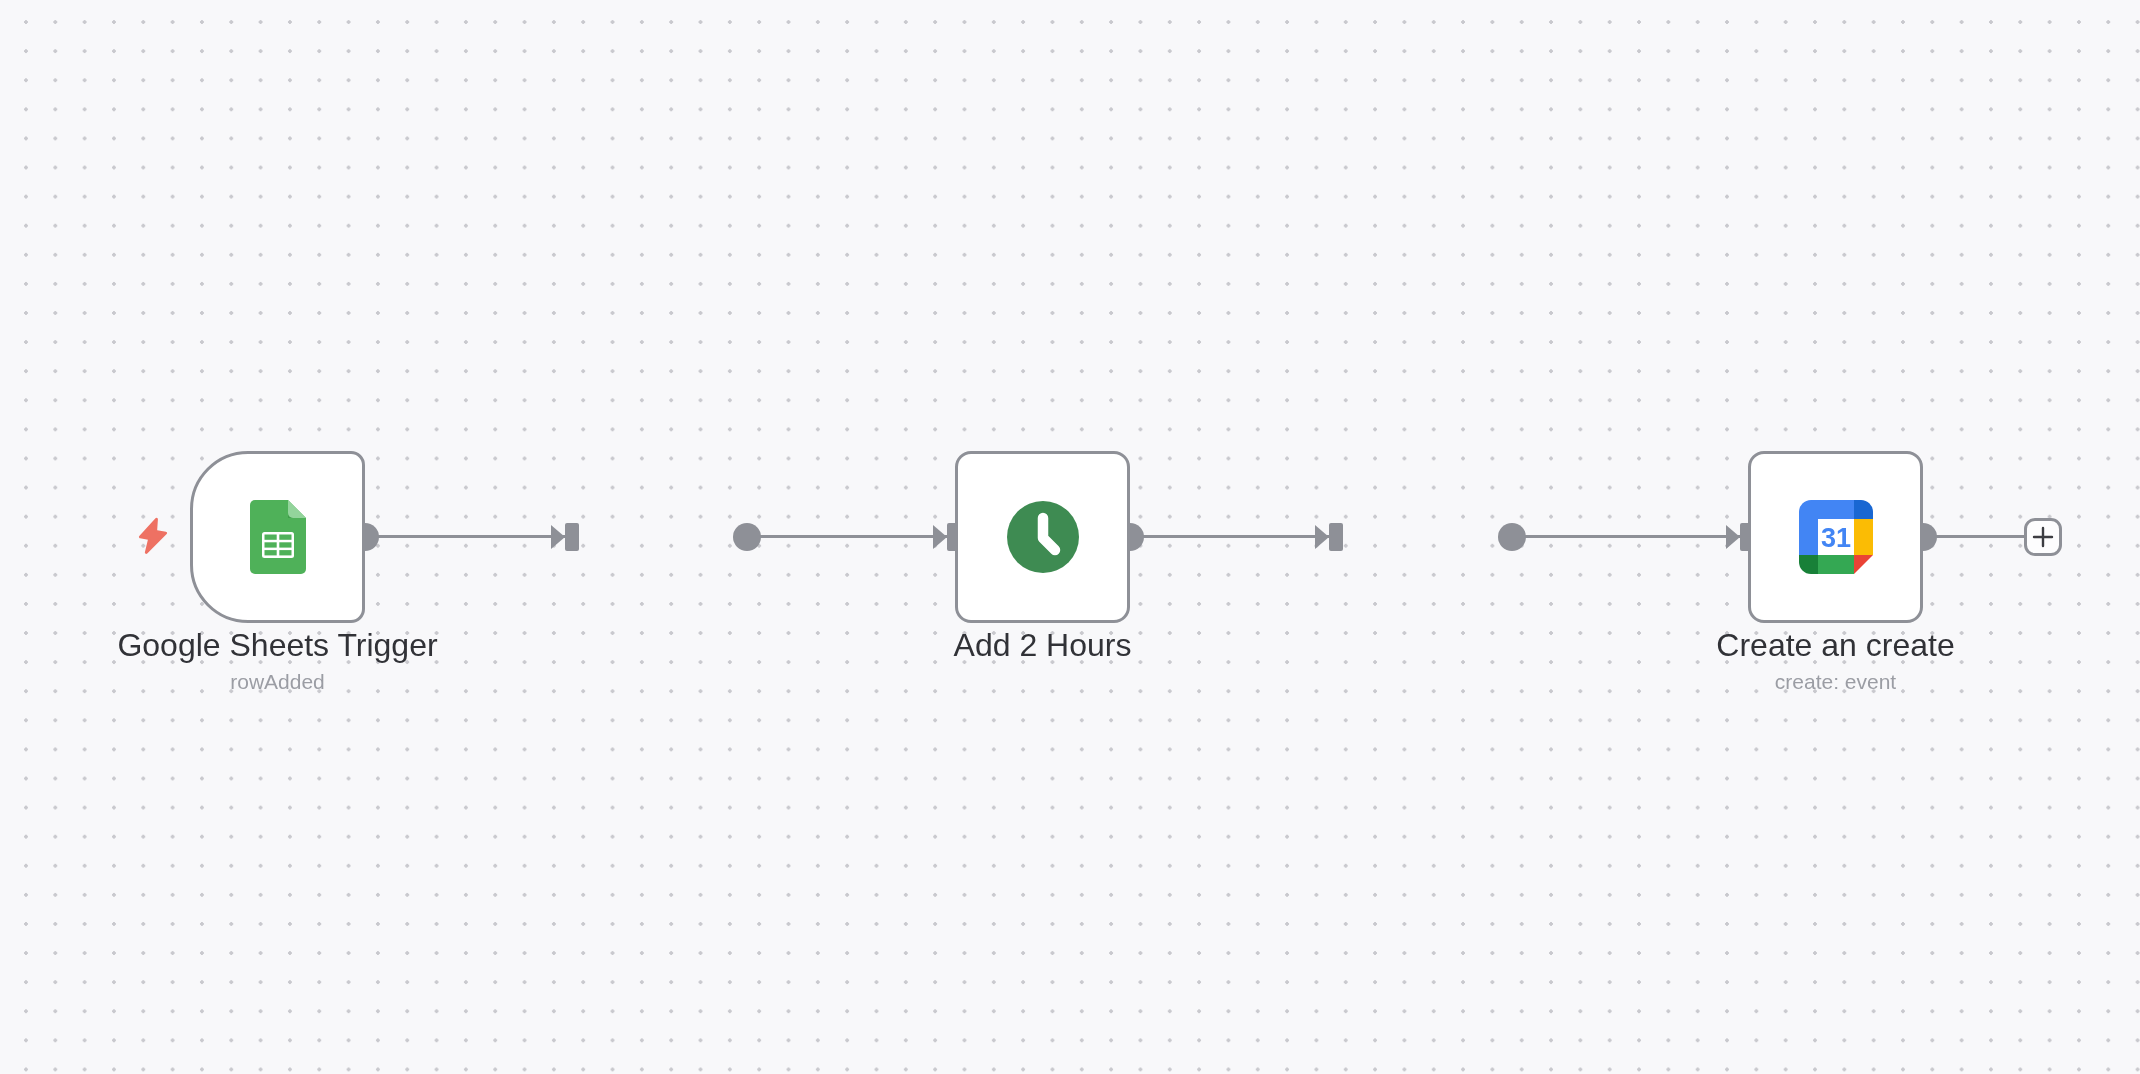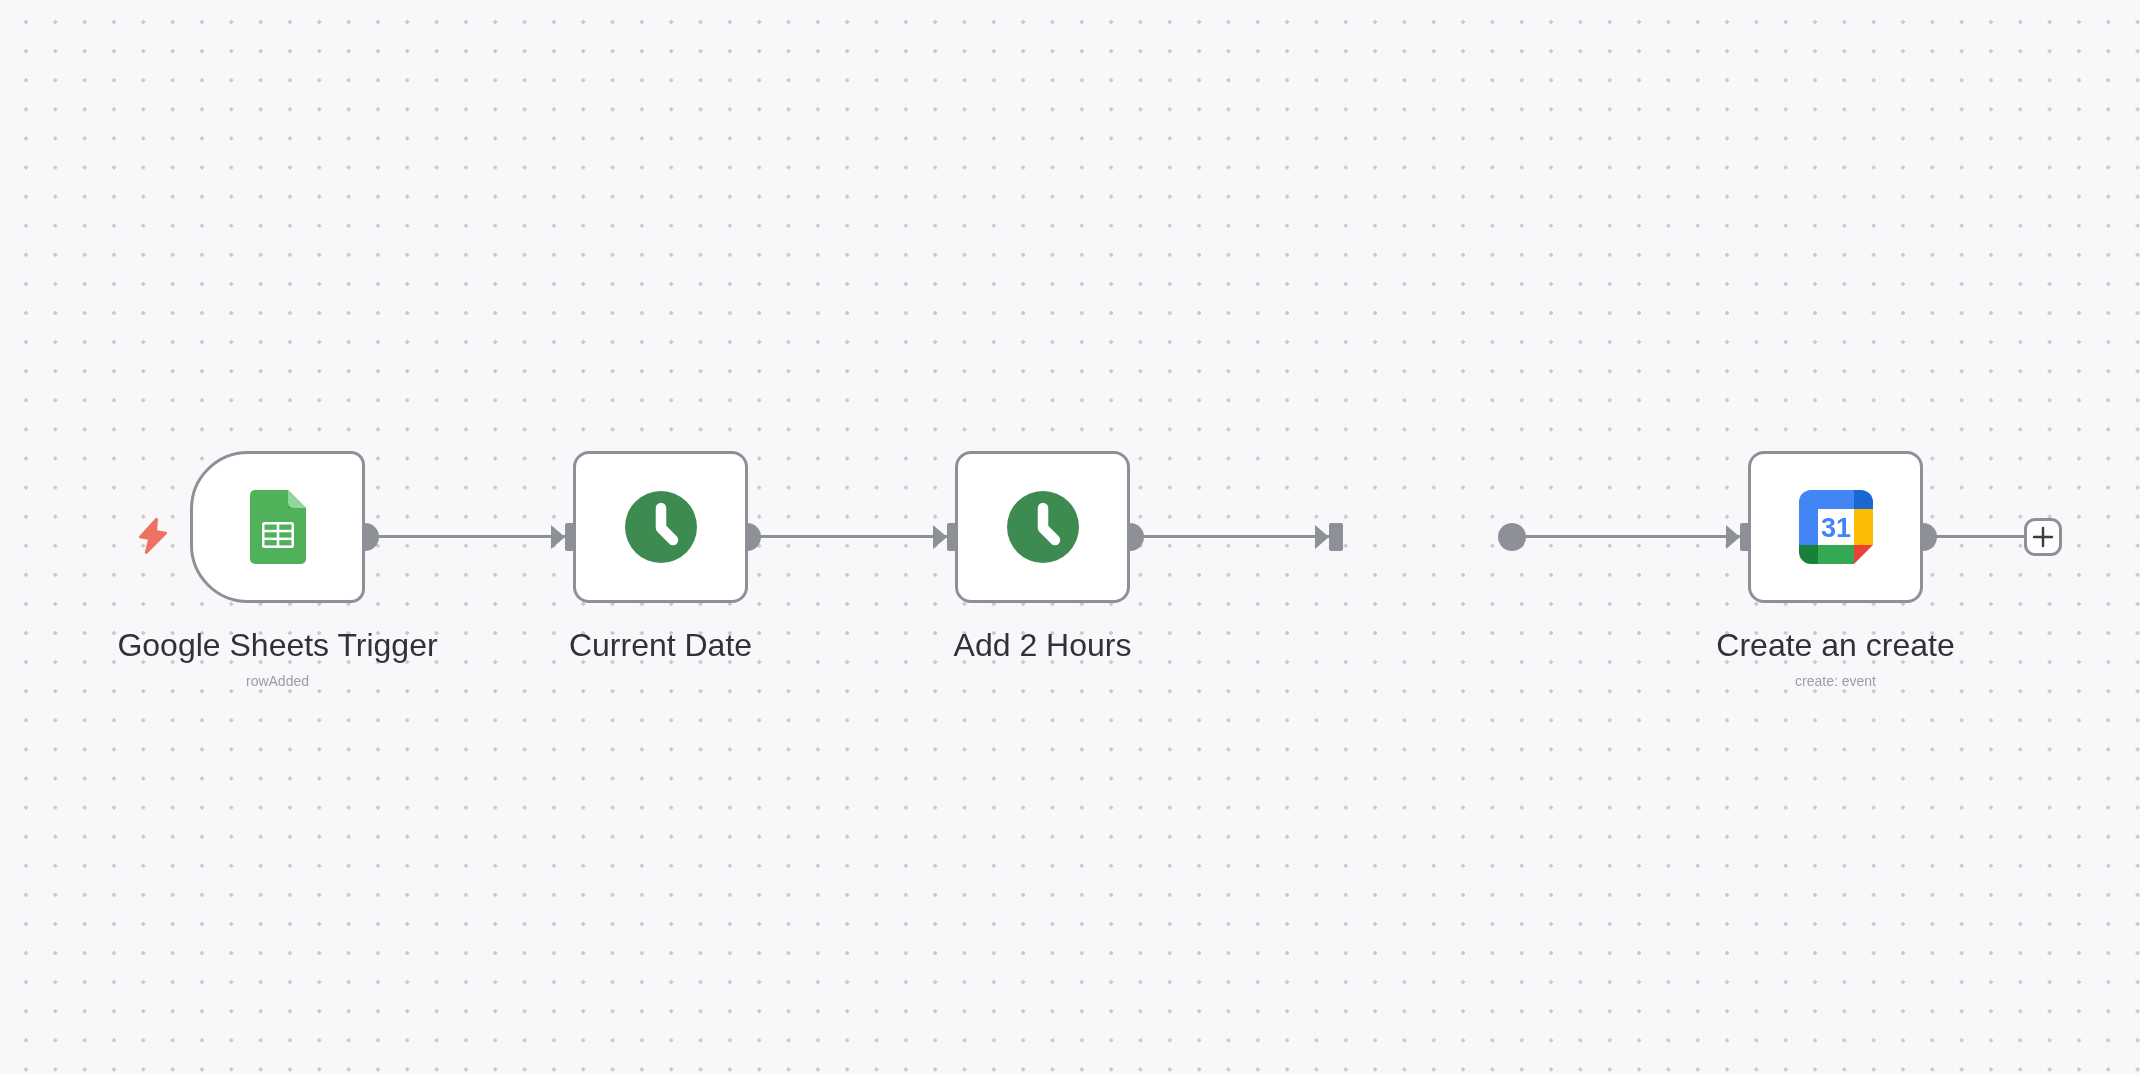--- a/index.html
+++ b/index.html
@@ -19,21 +19,21 @@
     background-image: radial-gradient(circle, #c9c9ce 1.6px, rgba(0,0,0,0) 1.7px);
     background-size: 29.33px 29.1px;
     background-position: 11.3px 7.5px;
   }
 
   
   .node-unit {
     position: absolute;
     top: 451px;
     width: 175px;
-    height: 152px;
+    height: 172px;
   }
   .node {
     position: absolute;
     left: 0; top: 0;
     width: 100%; height: 100%;
     box-sizing: border-box;
     background: #ffffff;
     border: 3px solid #8e9097;
     border-radius: 16px;
     display: flex;
@@ -55,21 +55,21 @@
     font-weight: 500;
     color: #313237;
     text-align: center;
   }
   .node-sublabel {
     position: absolute;
     top: 217px;
     left: 50%;
     transform: translateX(-50%);
     white-space: nowrap;
-    font-size: 14px;
+    font-size: 21px;
     line-height: 27px;
     font-weight: 400;
     color: #9b9da4;
     text-align: center;
   }
 
   
   .conn-line {
     position: absolute;
     top: 535px;
@@ -171,30 +171,20 @@
           <rect x="29.3" y="42.3" width="12.2" height="5.3"></rect>
           <rect x="14.5" y="50.1" width="12.2" height="5.3"></rect>
           <rect x="29.3" y="50.1" width="12.2" height="5.3"></rect>
         </g>
       </svg>
     </div>
     <div class="node-label">Google Sheets Trigger</div>
     <div class="node-sublabel">rowAdded</div>
   </div>
 
-  <div class="node-unit" style="left:573px">
-    <div class="node">
-      <svg width="72" height="72" viewBox="0 0 72 72">
-        <circle cx="36" cy="36" r="36" fill="#3e8b52"></circle>
-        <path d="M36 17 L36 37 L48 49" fill="none" stroke="#ffffff" stroke-width="10.5" stroke-linecap="round" stroke-linejoin="round"></path>
-      </svg>
-    </div>
-    <div class="node-label">Current Date</div>
-    <div class="node-sublabel"></div>
-  </div>
 
   <div class="node-unit" style="left:955px">
     <div class="node">
       <svg width="72" height="72" viewBox="0 0 72 72">
         <circle cx="36" cy="36" r="36" fill="#3e8b52"></circle>
         <path d="M36 17 L36 37 L48 49" fill="none" stroke="#ffffff" stroke-width="10.5" stroke-linecap="round" stroke-linejoin="round"></path>
       </svg>
     </div>
     <div class="node-label">Add 2 Hours</div>
     <div class="node-sublabel"></div>

